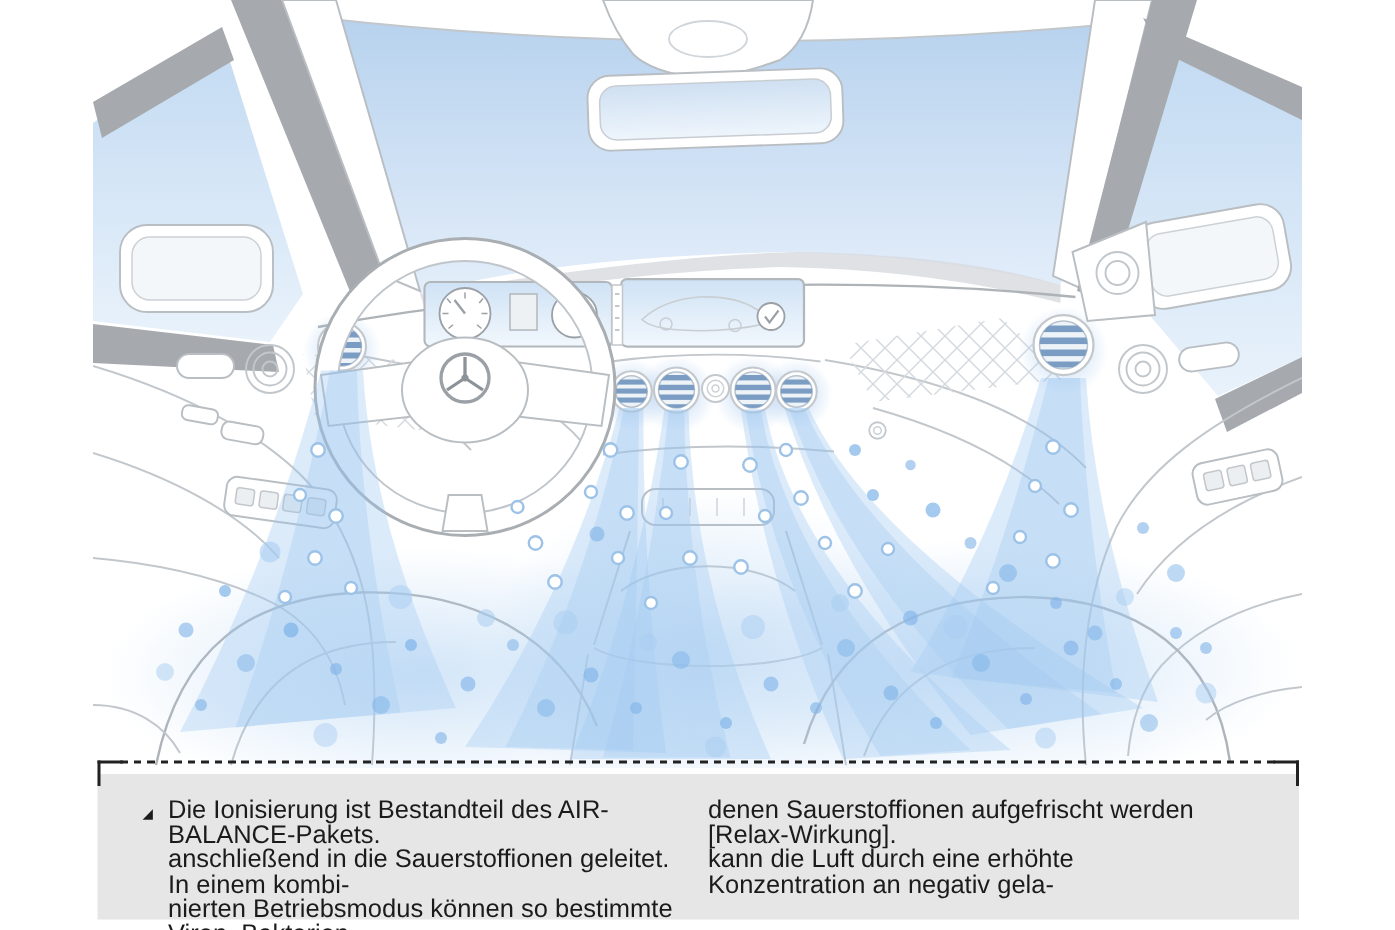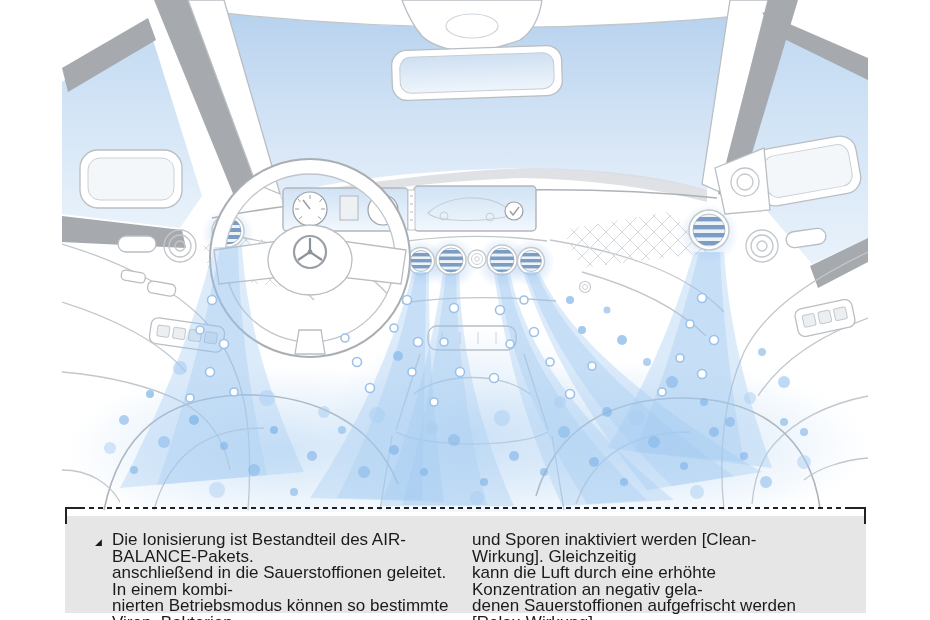--- a/index.html
+++ b/index.html
@@ -434,19 +434,18 @@
     <div class="corner r"></div>
 
     <div class="note-marker">◢</div>
 
     <div class="note-col left">
       <div>Die Ionisierung ist Bestandteil des AIR-BALANCE-Pakets.</div>
       <div>anschließend in die Sauerstoffionen geleitet. In einem kombi-</div>
       <div>nierten Betriebsmodus können so bestimmte Viren, Bakterien</div>
     </div>
     <div class="note-col right">
-      <div>und Sporen inaktiviert werden [Clean-Wirkung]. Gleichzeitig</div>
+      <div>denen Sauerstoffionen aufgefrischt werden [Relax-Wirkung].</div>
       <div>kann die Luft durch eine erhöhte Konzentration an negativ gela-</div>
-      <div>denen Sauerstoffionen aufgefrischt werden [Relax-Wirkung].</div>
     </div>
   </div>
 
 </div>
 
 </body></html>

